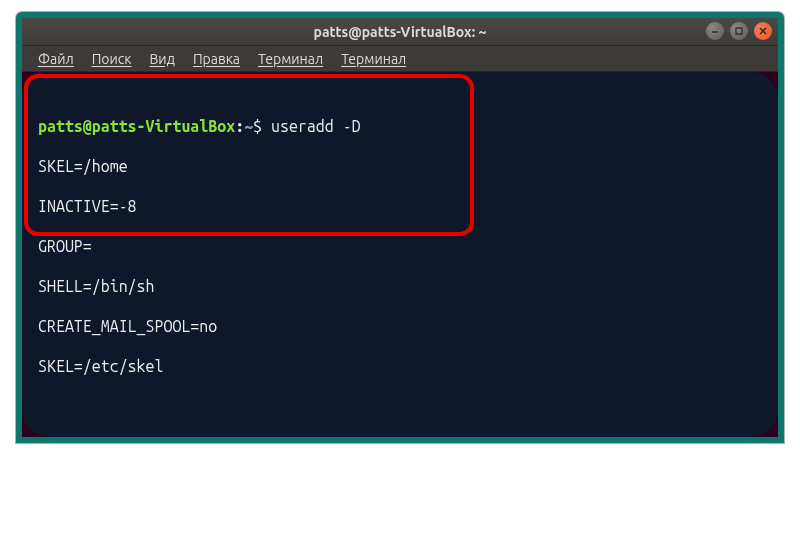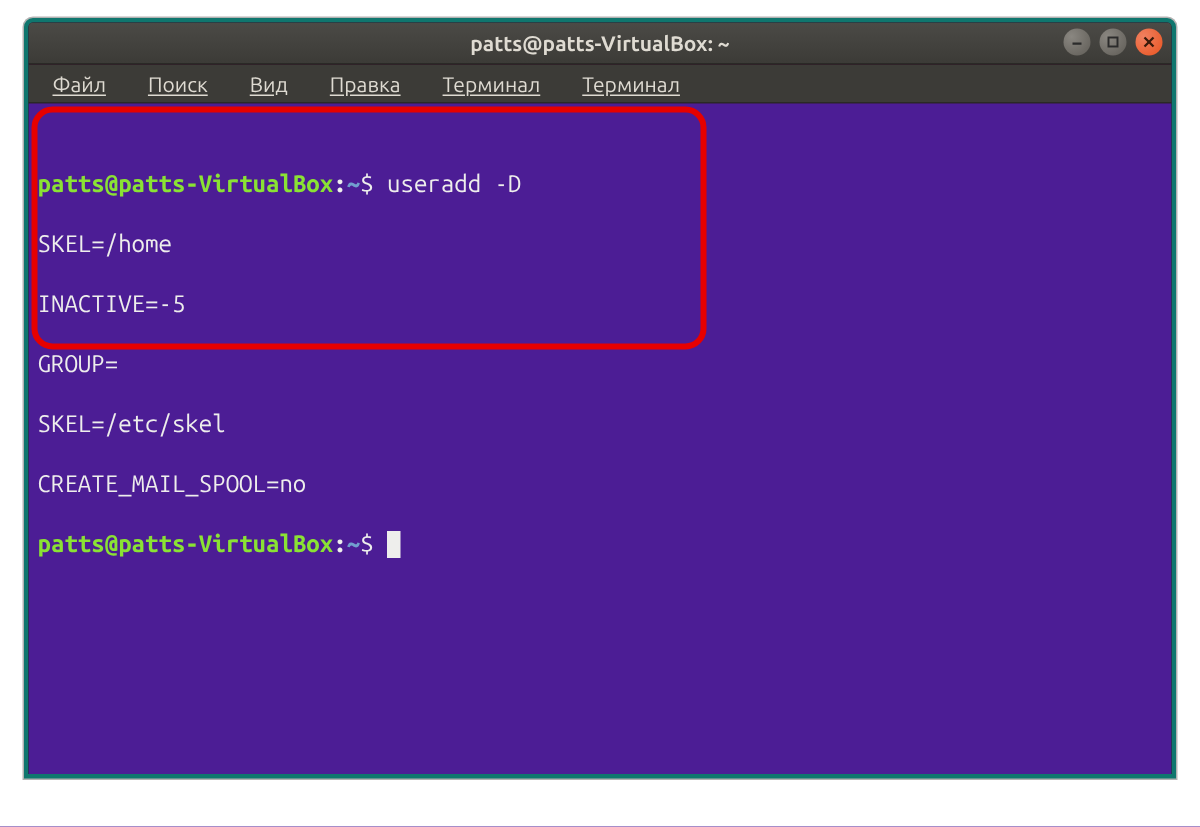--- a/index.html
+++ b/index.html
@@ -5,23 +5,23 @@
   * { box-sizing: border-box; margin: 0; padding: 0; }
   body {
     background: #ffffff;
     width: 800px;
     height: 551px;
     padding: 12px 16px;
     font-family: "Ubuntu", "DejaVu Sans", sans-serif;
   }
   .window {
     width: 768px;
-    height: 507px;
+    height: 431px;
     background: #2c001e;
-    border: 3px solid #0f766e;
+    border: 6px solid #0f766e;
     border-radius: 6px 6px 0 0;
     overflow: hidden;
     box-shadow: 0 0 0 1px rgba(0,0,0,0.3);
   }
   .titlebar {
     height: 28px;
     background: linear-gradient(to bottom, #4b4a46, #3c3b37);
     display: flex;
     align-items: center;
     justify-content: center;
@@ -51,40 +51,41 @@
   }
   .wc-min { background: radial-gradient(circle at 30% 30%, #8a8781, #5f5c56); }
   .wc-max { background: radial-gradient(circle at 30% 30%, #8a8781, #5f5c56); }
   .wc-close { background: radial-gradient(circle at 30% 30%, #f08060, #e95420); }
   .menubar {
     height: 26px;
     background: #3c3b37;
     display: flex;
     align-items: center;
     padding: 0 8px;
-    gap: 12px;
+    gap: 2px;
     color: #dfdbd2;
     font-size: 14px;
     border-bottom: 1px solid #2a2926;
   }
   .menuitem {
     padding: 2px 8px;
     cursor: pointer;
   }
   .underline { text-decoration: underline; text-underline-offset: 2px; }
   .terminal {
-    background: #4c1d95;
+    background: #0f172a;
     color: #eeeeec;
     font-family: "Ubuntu Mono", "DejaVu Sans Mono", monospace;
     font-size: 16px;
     line-height: 1.25;
-    padding: 4px 6px;
+    padding: 4px 16px;
     height: calc(100% - 54px);
     white-space: pre;
     position: relative;
+    border-radius: 27px;
   }
   .highlight-box {
     position: absolute;
     left: 2px;
     top: 2px;
     width: 450px;
     height: 162px;
     border: 4px solid #e60000;
     border-radius: 14px;
     pointer-events: none;
@@ -136,19 +137,19 @@
     <div class="menuitem"><span class="underline">Вид</span></div>
     <div class="menuitem"><span class="underline">Правка</span></div>
     <div class="menuitem"><span class="underline">Терминал</span></div>
     <div class="menuitem"><span class="underline">Терминал</span></div>
   </div>
 
   <div class="terminal">
     <div class="highlight-box"></div>
 <span class="line"><span class="prompt-user">patts</span><span class="prompt-host">@</span><span class="prompt-host">patts-VirtualBox</span><span class="prompt-colon">:</span><span class="prompt-path">~</span><span class="prompt-dollar">$</span> <span class="cmd">useradd -D</span></span>
 <span class="line">SKEL=/home</span>
-<span class="line">INACTIVE=-5</span>
+<span class="line">INACTIVE=-8</span>
 <span class="line">GROUP=</span>
+<span class="line">SHELL=/bin/sh</span>
+<span class="line">CREATE_MAIL_SPOOL=no</span>
 <span class="line">SKEL=/etc/skel</span>
-<span class="line">CREATE_MAIL_SPOOL=no</span>
-<span class="line"><span class="prompt-user">patts</span><span class="prompt-host">@</span><span class="prompt-host">patts-VirtualBox</span><span class="prompt-colon">:</span><span class="prompt-path">~</span><span class="prompt-dollar">$</span> <span class="cursor"></span></span>
   </div>
 </div>
 
 </body></html>

